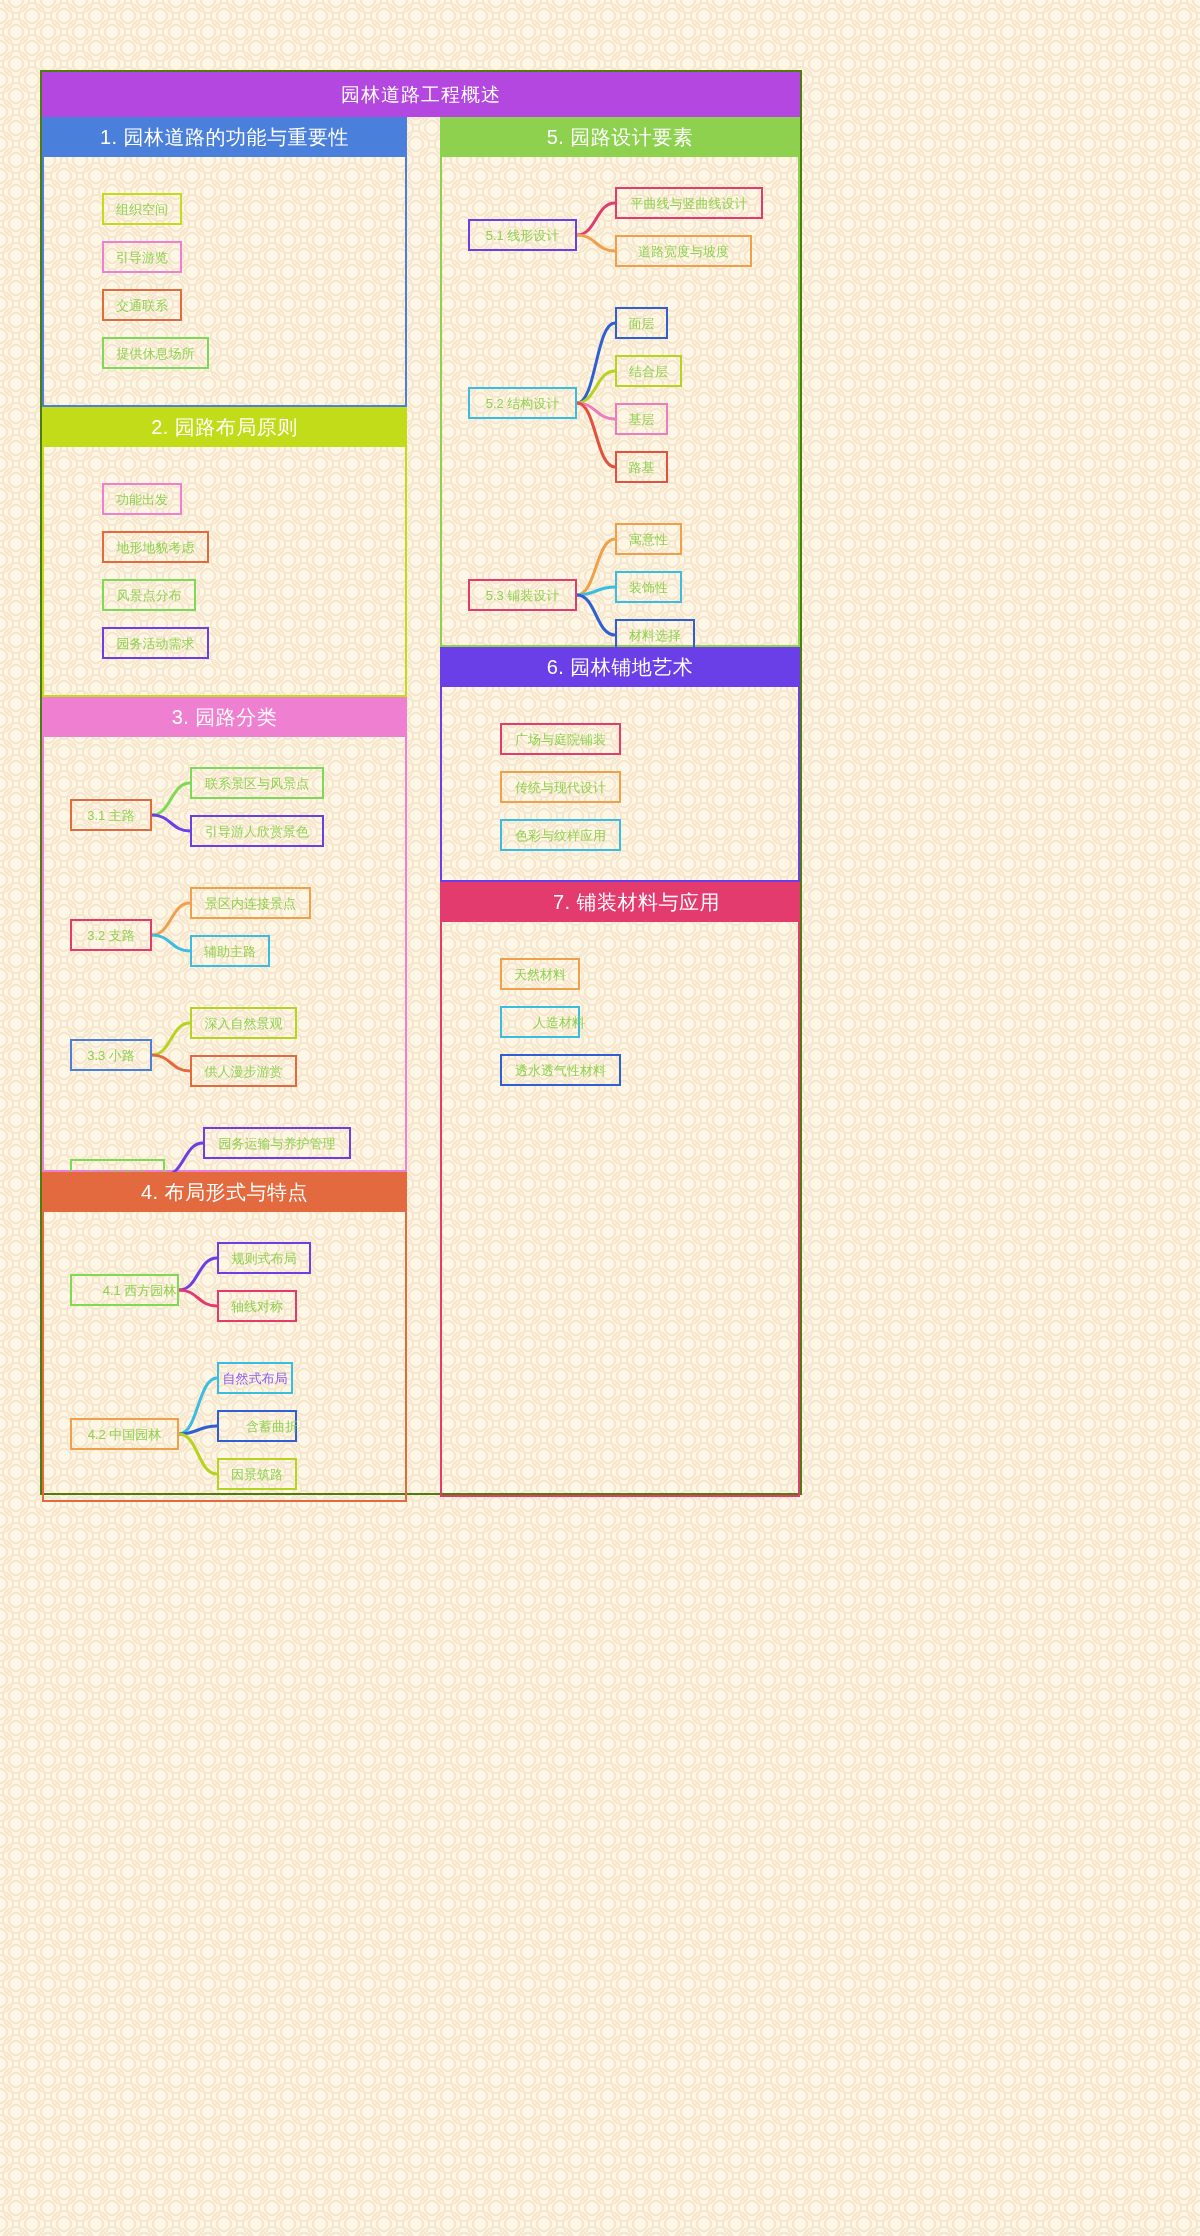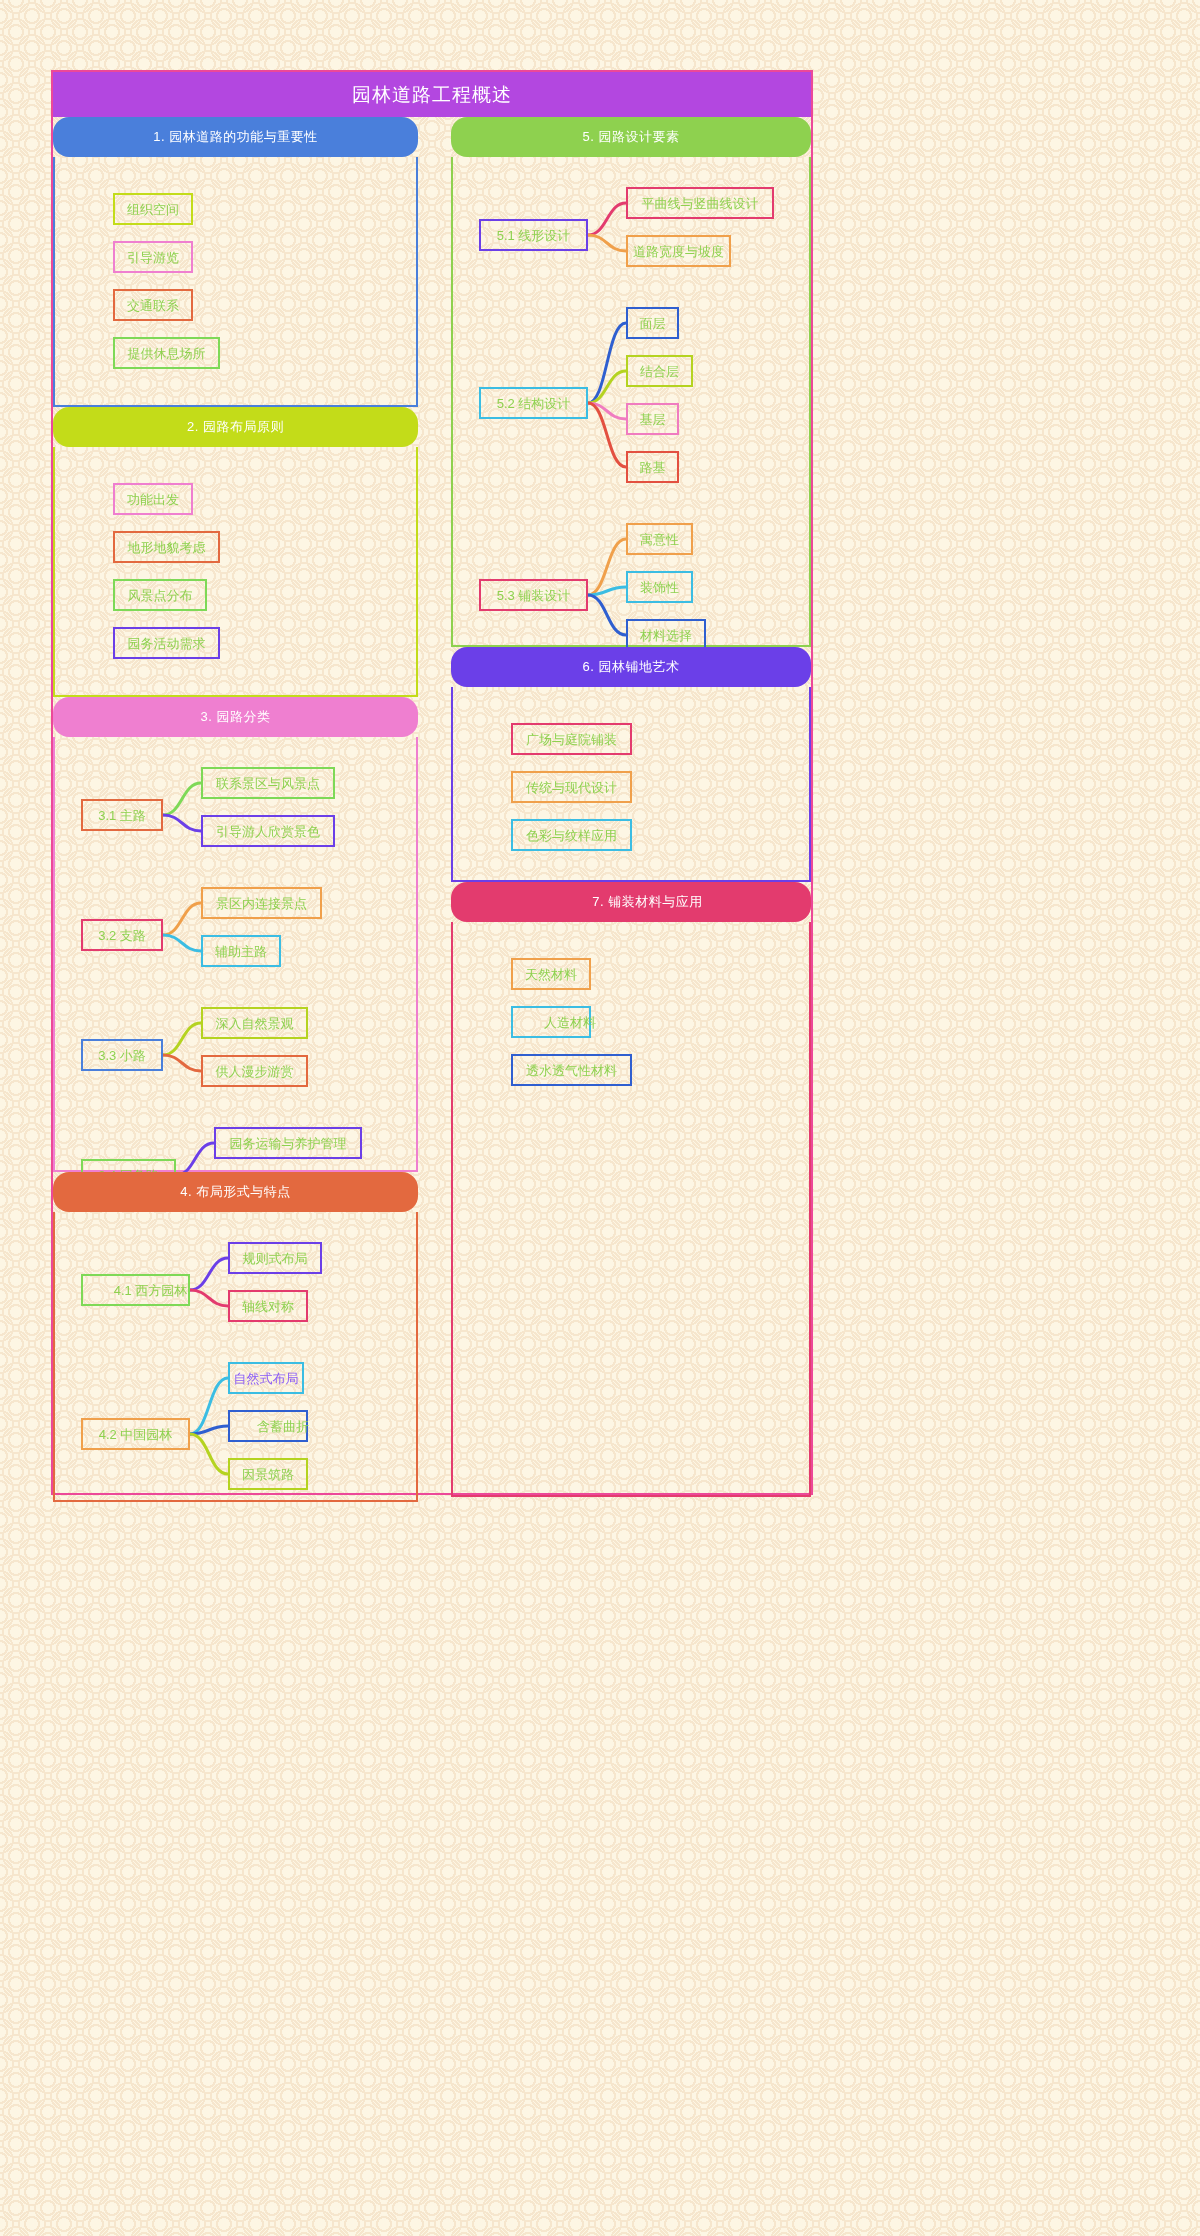--- a/index.html
+++ b/index.html
@@ -20,25 +20,25 @@
       radial-gradient(circle at 0 16px, transparent 6px, #f6e6cd 6px, #f6e6cd 8px, transparent 8px),
       radial-gradient(circle at 32px 16px, transparent 6px, #f6e6cd 6px, #f6e6cd 8px, transparent 8px),
       radial-gradient(circle at 16px 0px, transparent 6px, #f6e6cd 6px, #f6e6cd 8px, transparent 8px),
       radial-gradient(circle at 16px 32px, transparent 6px, #f6e6cd 6px, #f6e6cd 8px, transparent 8px);
     background-size: 32px 32px;
     position: relative;
   }
 
   #board {
     position: absolute;
-    left: 51px;
+    left: 40px;
     top: 70px;
     width: 762px;
     height: 1425px;
-    border: 2px solid #ec4899;
+    border: 2px solid #4d7c0f;
     background: transparent;
   }
 
   
   .title-bar {
     position: absolute;
     left: 0; top: 0;
     width: 758px;
     height: 45px;
     background: #b347e0;
@@ -57,23 +57,22 @@
 
   
   .section { position: relative; width: 100%; }
 
   .sec-head {
     height: 40px;
     display: flex;
     align-items: center;
     justify-content: center;
     color: #ffffff;
-    font-size: 13px;
+    font-size: 20px;
     letter-spacing: 0.5px;
-    border-radius: 16px;
   }
 
   .sec-body {
     position: relative;
     border-style: solid;
     border-width: 0 2px 2px 2px;
   }
 
   
   .node {
@@ -181,21 +180,21 @@
             <path d="M 135 246 C 154 246, 154 166, 173 166" stroke="#2f5fd0" stroke-width="3" fill="none"></path>
             <path d="M 135 246 C 154 246, 154 214, 173 214" stroke="#b5d320" stroke-width="3" fill="none"></path>
             <path d="M 135 246 C 154 246, 154 262, 173 262" stroke="#f07cc0" stroke-width="3" fill="none"></path>
             <path d="M 135 246 C 154 246, 154 310, 173 310" stroke="#e35040" stroke-width="3" fill="none"></path>
             <path d="M 135 438 C 154 438, 154 382, 173 382" stroke="#f0a04b" stroke-width="3" fill="none"></path>
             <path d="M 135 438 C 154 438, 154 430, 173 430" stroke="#3bbde3" stroke-width="3" fill="none"></path>
             <path d="M 135 438 C 154 438, 154 478, 173 478" stroke="#2f5fd0" stroke-width="3" fill="none"></path>
           </svg>
           <div class="node" style="border-color: rgb(107, 63, 232); color: rgb(142, 209, 79); left: 26px; top: 62px; width: 109px;">5.1 线形设计</div>
           <div class="node" style="border-color: rgb(227, 59, 110); color: rgb(142, 209, 79); left: 173px; top: 30px; width: 148px;">平曲线与竖曲线设计</div>
-          <div class="node" style="border-color: rgb(240, 160, 75); color: rgb(142, 209, 79); left: 173px; top: 78px; width: 105px;">道路宽度与坡度</div>
+          <div class="node" style="border-color: rgb(240, 160, 75); color: rgb(142, 209, 79); left: 173px; top: 78px; width: 137px;">道路宽度与坡度</div>
           <div class="node" style="border-color: rgb(59, 189, 227); color: rgb(142, 209, 79); left: 26px; top: 230px; width: 109px;">5.2 结构设计</div>
           <div class="node" style="border-color: rgb(47, 95, 208); color: rgb(142, 209, 79); left: 173px; top: 150px; width: 53px;">面层</div>
           <div class="node" style="border-color: rgb(181, 211, 32); color: rgb(142, 209, 79); left: 173px; top: 198px; width: 67px;">结合层</div>
           <div class="node" style="border-color: rgb(240, 124, 192); color: rgb(142, 209, 79); left: 173px; top: 246px; width: 53px;">基层</div>
           <div class="node" style="border-color: rgb(227, 80, 64); color: rgb(142, 209, 79); left: 173px; top: 294px; width: 53px;">路基</div>
           <div class="node" style="border-color: rgb(227, 59, 110); color: rgb(142, 209, 79); left: 26px; top: 422px; width: 109px;">5.3 铺装设计</div>
           <div class="node" style="border-color: rgb(240, 160, 75); color: rgb(142, 209, 79); left: 173px; top: 366px; width: 67px;">寓意性</div>
           <div class="node" style="border-color: rgb(59, 189, 227); color: rgb(142, 209, 79); left: 173px; top: 414px; width: 67px;">装饰性</div>
           <div class="node" style="border-color: rgb(47, 95, 208); color: rgb(142, 209, 79); left: 173px; top: 462px; width: 80px;">材料选择</div>
         </div>

